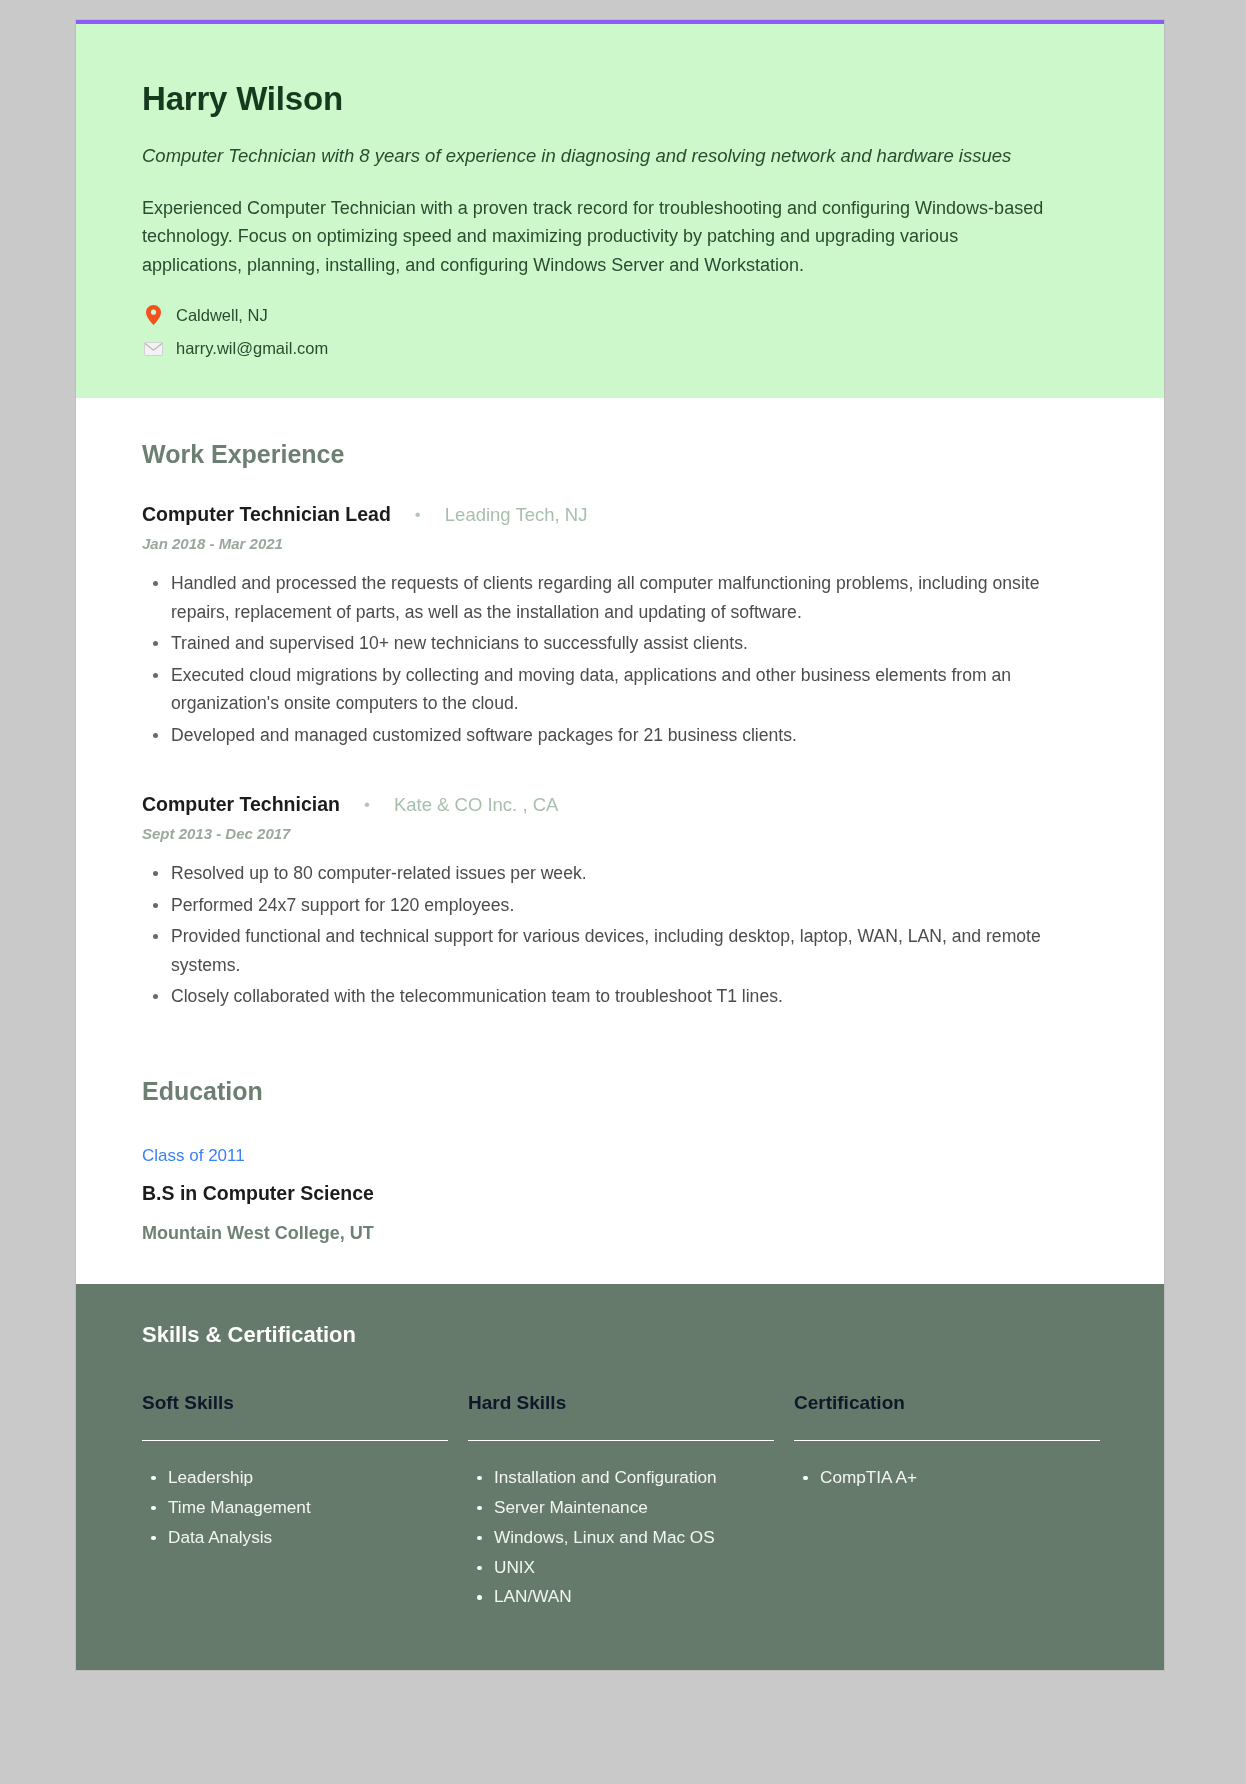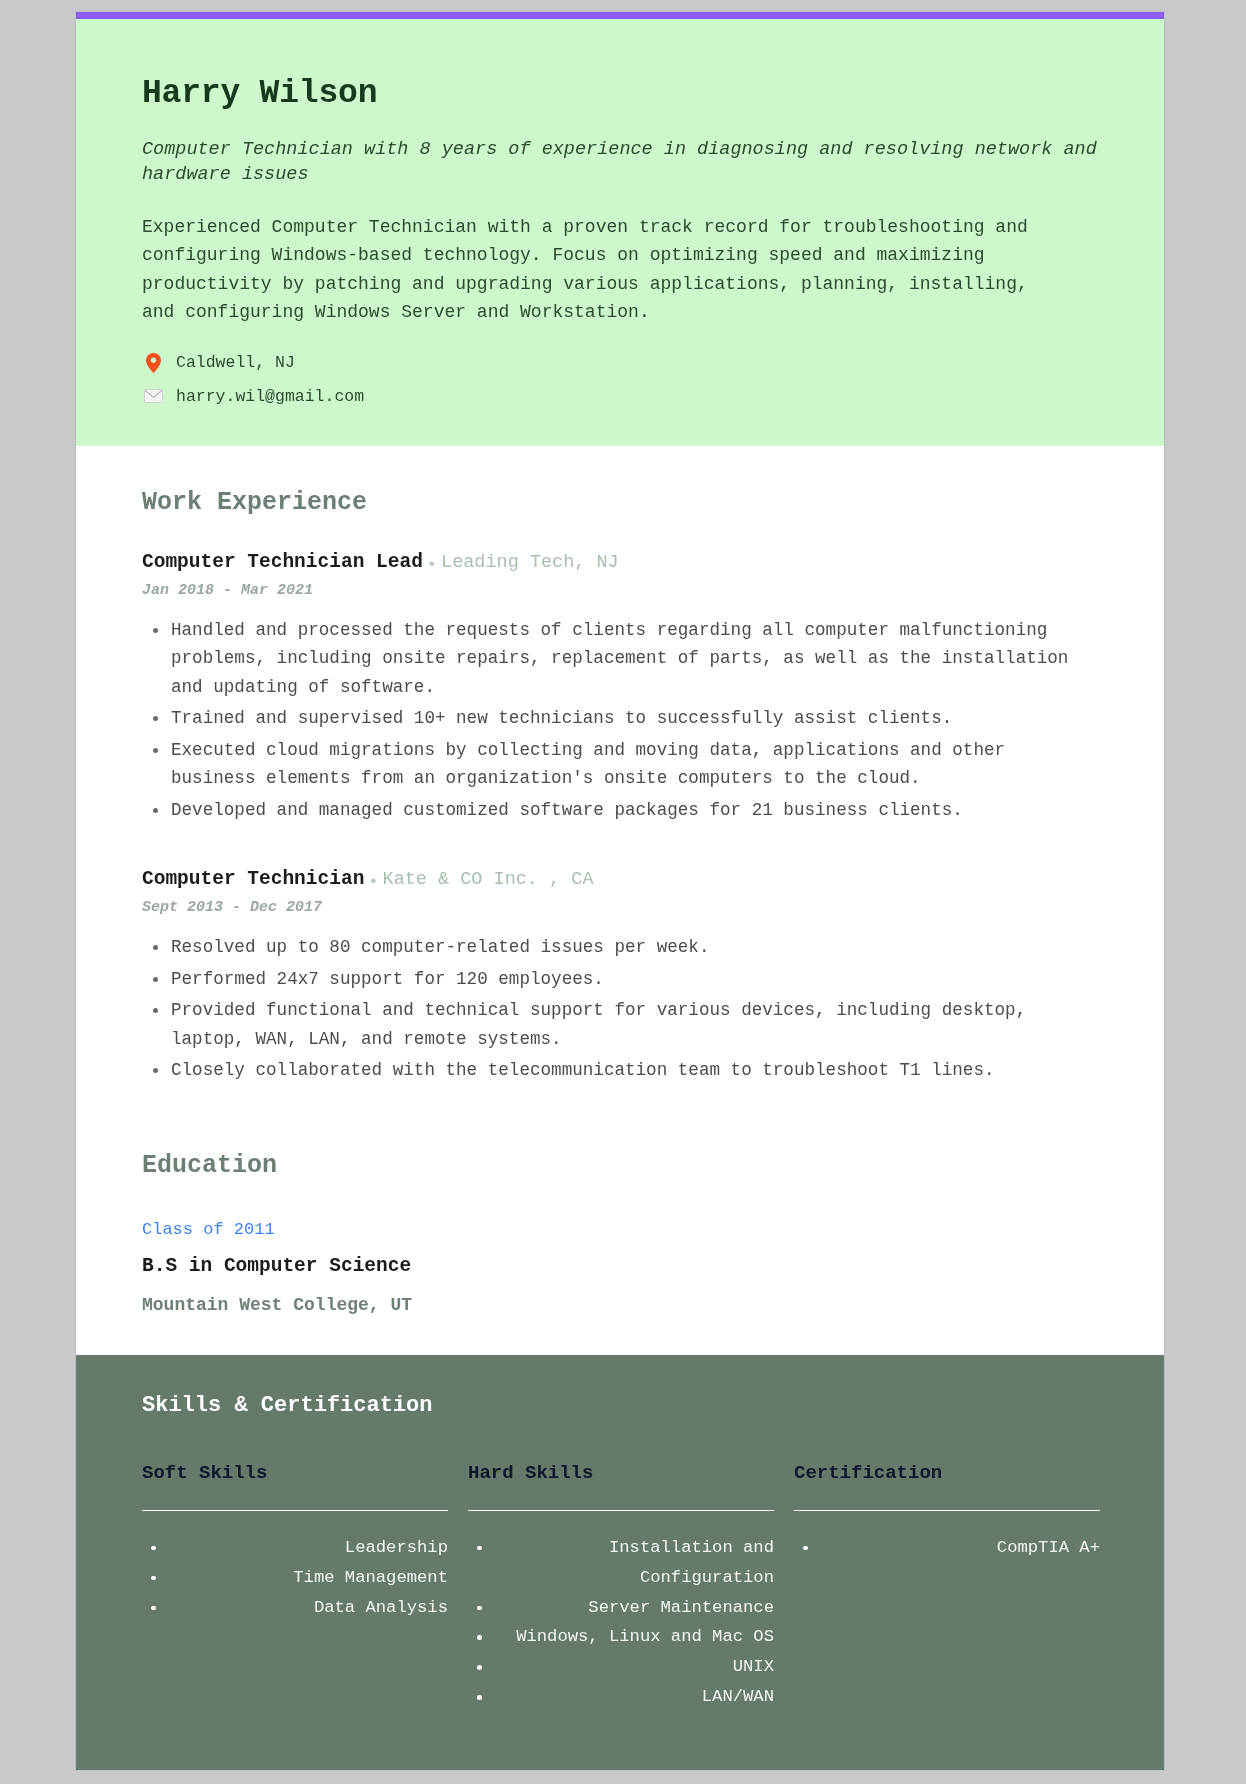--- a/index.html
+++ b/index.html
@@ -12,26 +12,25 @@
   .page-frame {
     position: relative;
     width: 1246px;
     height: 1784px;
     background: #c9c9c9;
     padding: 12px 28px 24px 22px;
   }
   .resume {
     position: relative;
     width: 1088px;
-    margin: 0 auto;
+    margin: 8px auto;
     background: #ffffff;
-    border-top: 7px solid #8b5cf6;
+    border-top: 4px solid #8b5cf6;
     box-shadow: 0 0 0 1px #bdbdbd;
     overflow: hidden;
-    font-family: Liberation Mono, monospace;
   }
 
   
   .header {
     background: #ccf8cc;
     padding: 56px 64px 40px 66px;
   }
   .name {
     font-size: 33px;
     font-weight: bold;
@@ -72,22 +71,22 @@
   .body-section { padding: 0 64px 0 66px; background: #fff; }
   .section-title {
     font-size: 25px;
     font-weight: bold;
     color: #6d7f73;
     margin: 42px 0 34px 0;
   }
   .job { margin-bottom: 30px; }
   .job-head {
     display: flex;
-    align-items: flex-end;
-    gap: 4px;
+    align-items: center;
+    gap: 24px;
     flex-wrap: wrap;
     margin-bottom: 9px;
   }
   .job-title {
     font-size: 19.5px;
     font-weight: bold;
     color: #1c1c1c;
   }
   .job-sep { color: #b6c6b8; font-size: 17px; line-height: 1; }
   .job-company {
@@ -165,21 +164,21 @@
   .skill-col.c2 { width: 312px; }
   .skill-col.c3 { width: 312px; }
   .skill-col-head {
     font-size: 19px;
     font-weight: bold;
     color: #0f172a;
     padding-bottom: 26px;
     border-bottom: 1.5px solid #ffffff;
     margin-bottom: 22px;
   }
-  ul.skill-list { list-style: none; margin: 0; padding: 0; text-align: right; }
+  ul.skill-list { list-style: none; margin: 0; padding: 0; }
   ul.skill-list > li {
     position: relative;
     padding-left: 26px;
     font-size: 17.2px;
     color: #f2f6f2;
     line-height: 1.74;
   }
   ul.skill-list > li::before {
     content: "";
     position: absolute;

